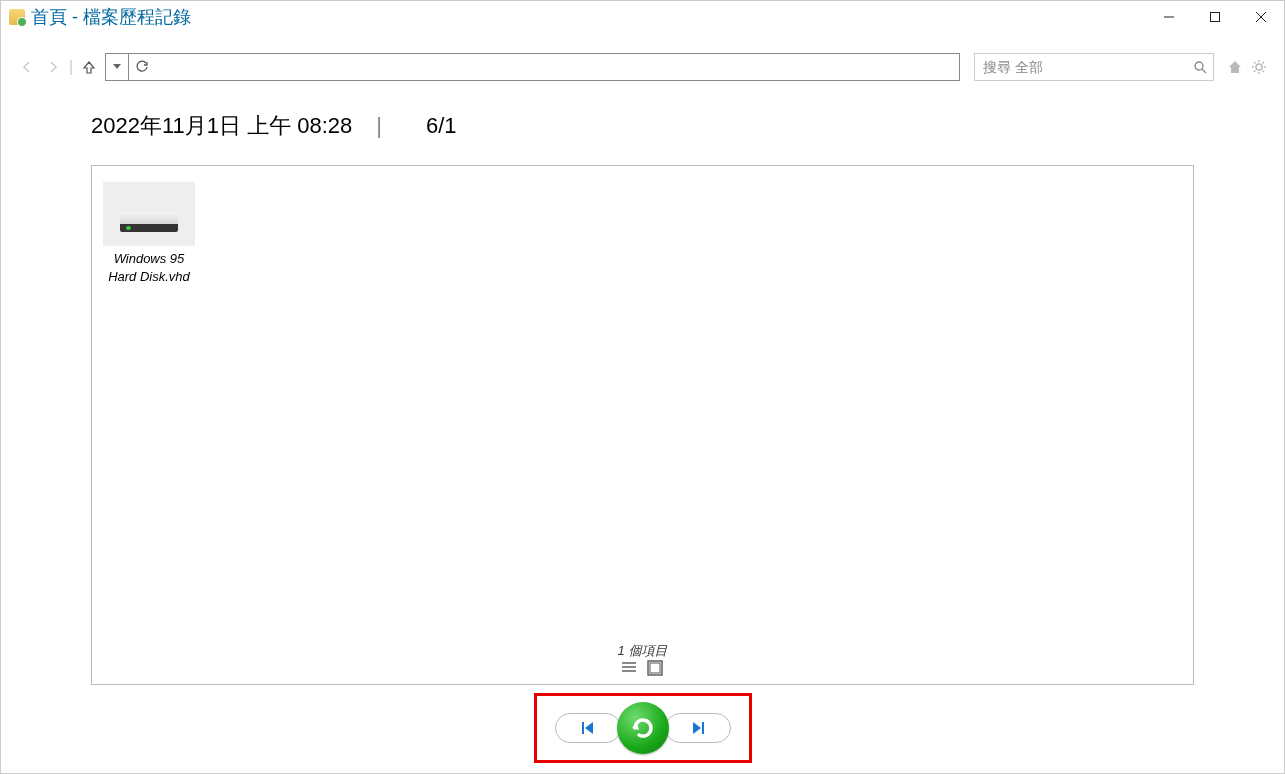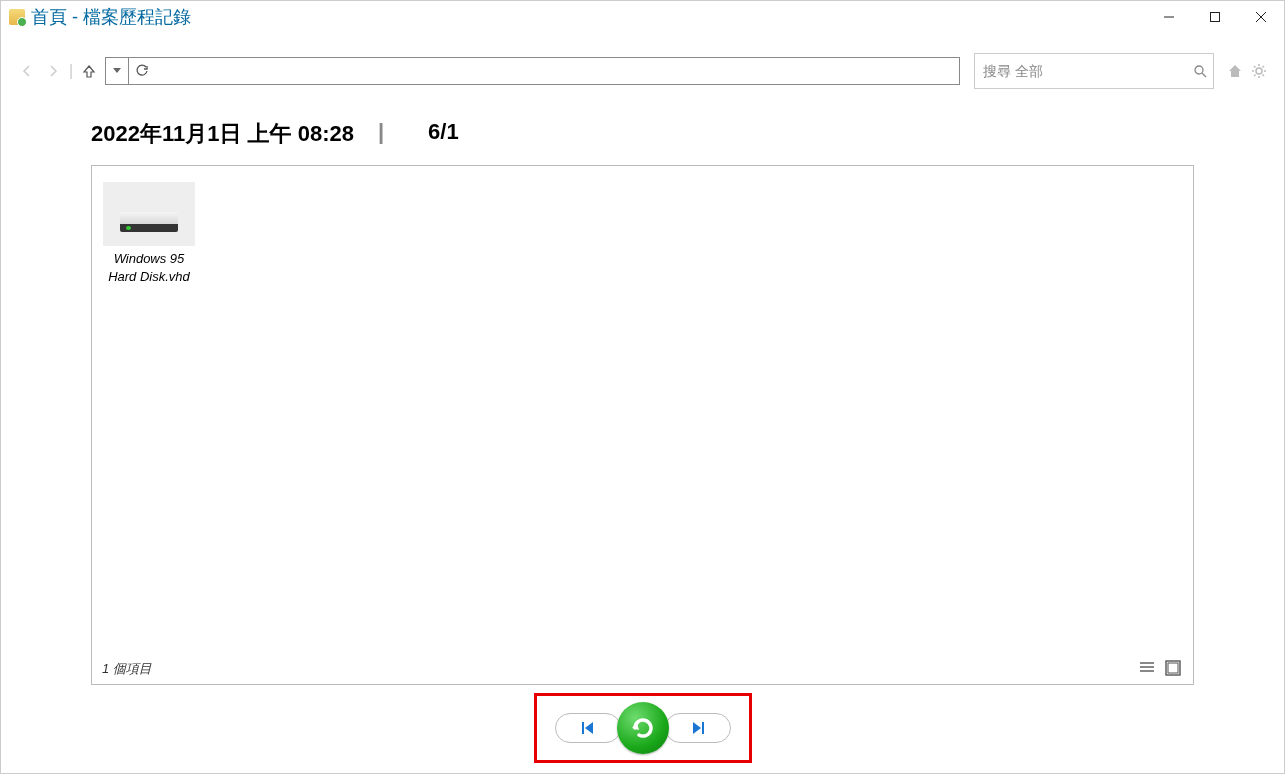--- a/index.html
+++ b/index.html
@@ -87,21 +87,21 @@
   }
   .refresh-btn {
     width: 26px;
     border-left:1px solid #888;
     display:flex;align-items:center;justify-content:center;
     color:#555;font-size:14px;
   }
 
   .search-wrap {
     width: 240px;
-    height: 36px;
+    height: 28px;
     border: 1px solid #ccc;
     display:flex;align-items:center;
     margin-left: 8px;
   }
   .search-input {
     flex:1;
     border:none;outline:none;
     padding:2px 8px;
     font-size:14px;
     color:#333;
@@ -122,24 +122,23 @@
     font-size:16px;
   }
 
   
   .content {
     padding: 30px 90px 0 90px;
   }
   .date-line {
     font-size: 22px;
     display:flex;
-    align-items:flex-start;
+    align-items:center;
     gap: 16px;
-    margin-bottom: 16px;
-    font-weight: bold;
+    margin-bottom: 24px;
   }
   .date-line .pager { margin-left: 20px; }
   .date-line .pipe { color:#888; margin: 0 8px; }
 
   .file-panel {
     border: 1px solid #bbb;
     height: 520px;
     position: relative;
     padding: 10px;
     font-style: italic;
@@ -171,20 +170,21 @@
     left:6px; bottom:-6px;
     width:5px;height:4px;background:#3c3;border-radius:50%;
   }
 
   .panel-footer {
     position:absolute;
     left:10px; right:10px; bottom:6px;
     display:flex;align-items:center;justify-content:space-between;
     font-size:13px;
     color:#333;
+    flex-direction:column;
   }
   .view-icons { display:flex; gap:8px; }
   .view-icons .vicon { width:18px;height:18px;color:#555; }
 
   
   .bottom-controls {
     position:absolute;
     bottom: 10px;
     left: 50%;
     transform: translateX(-50%);

